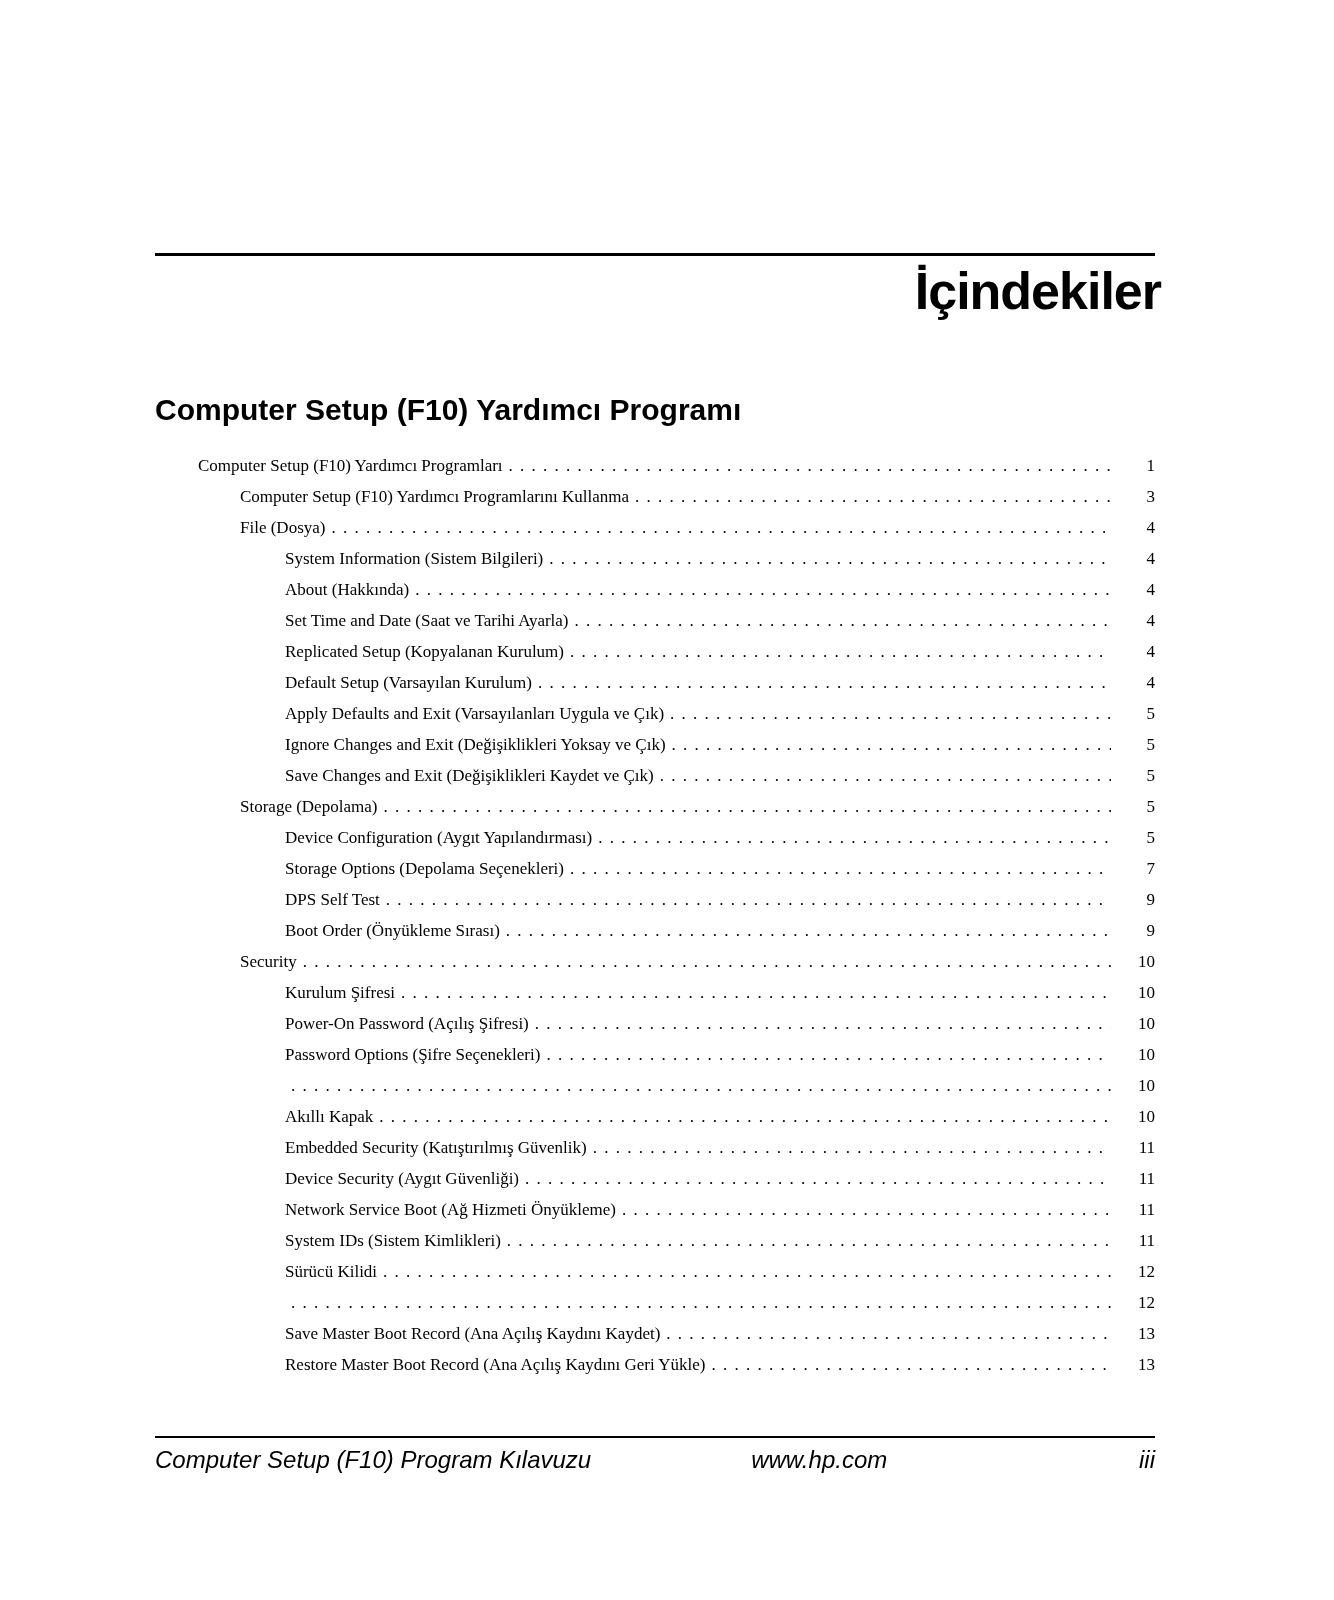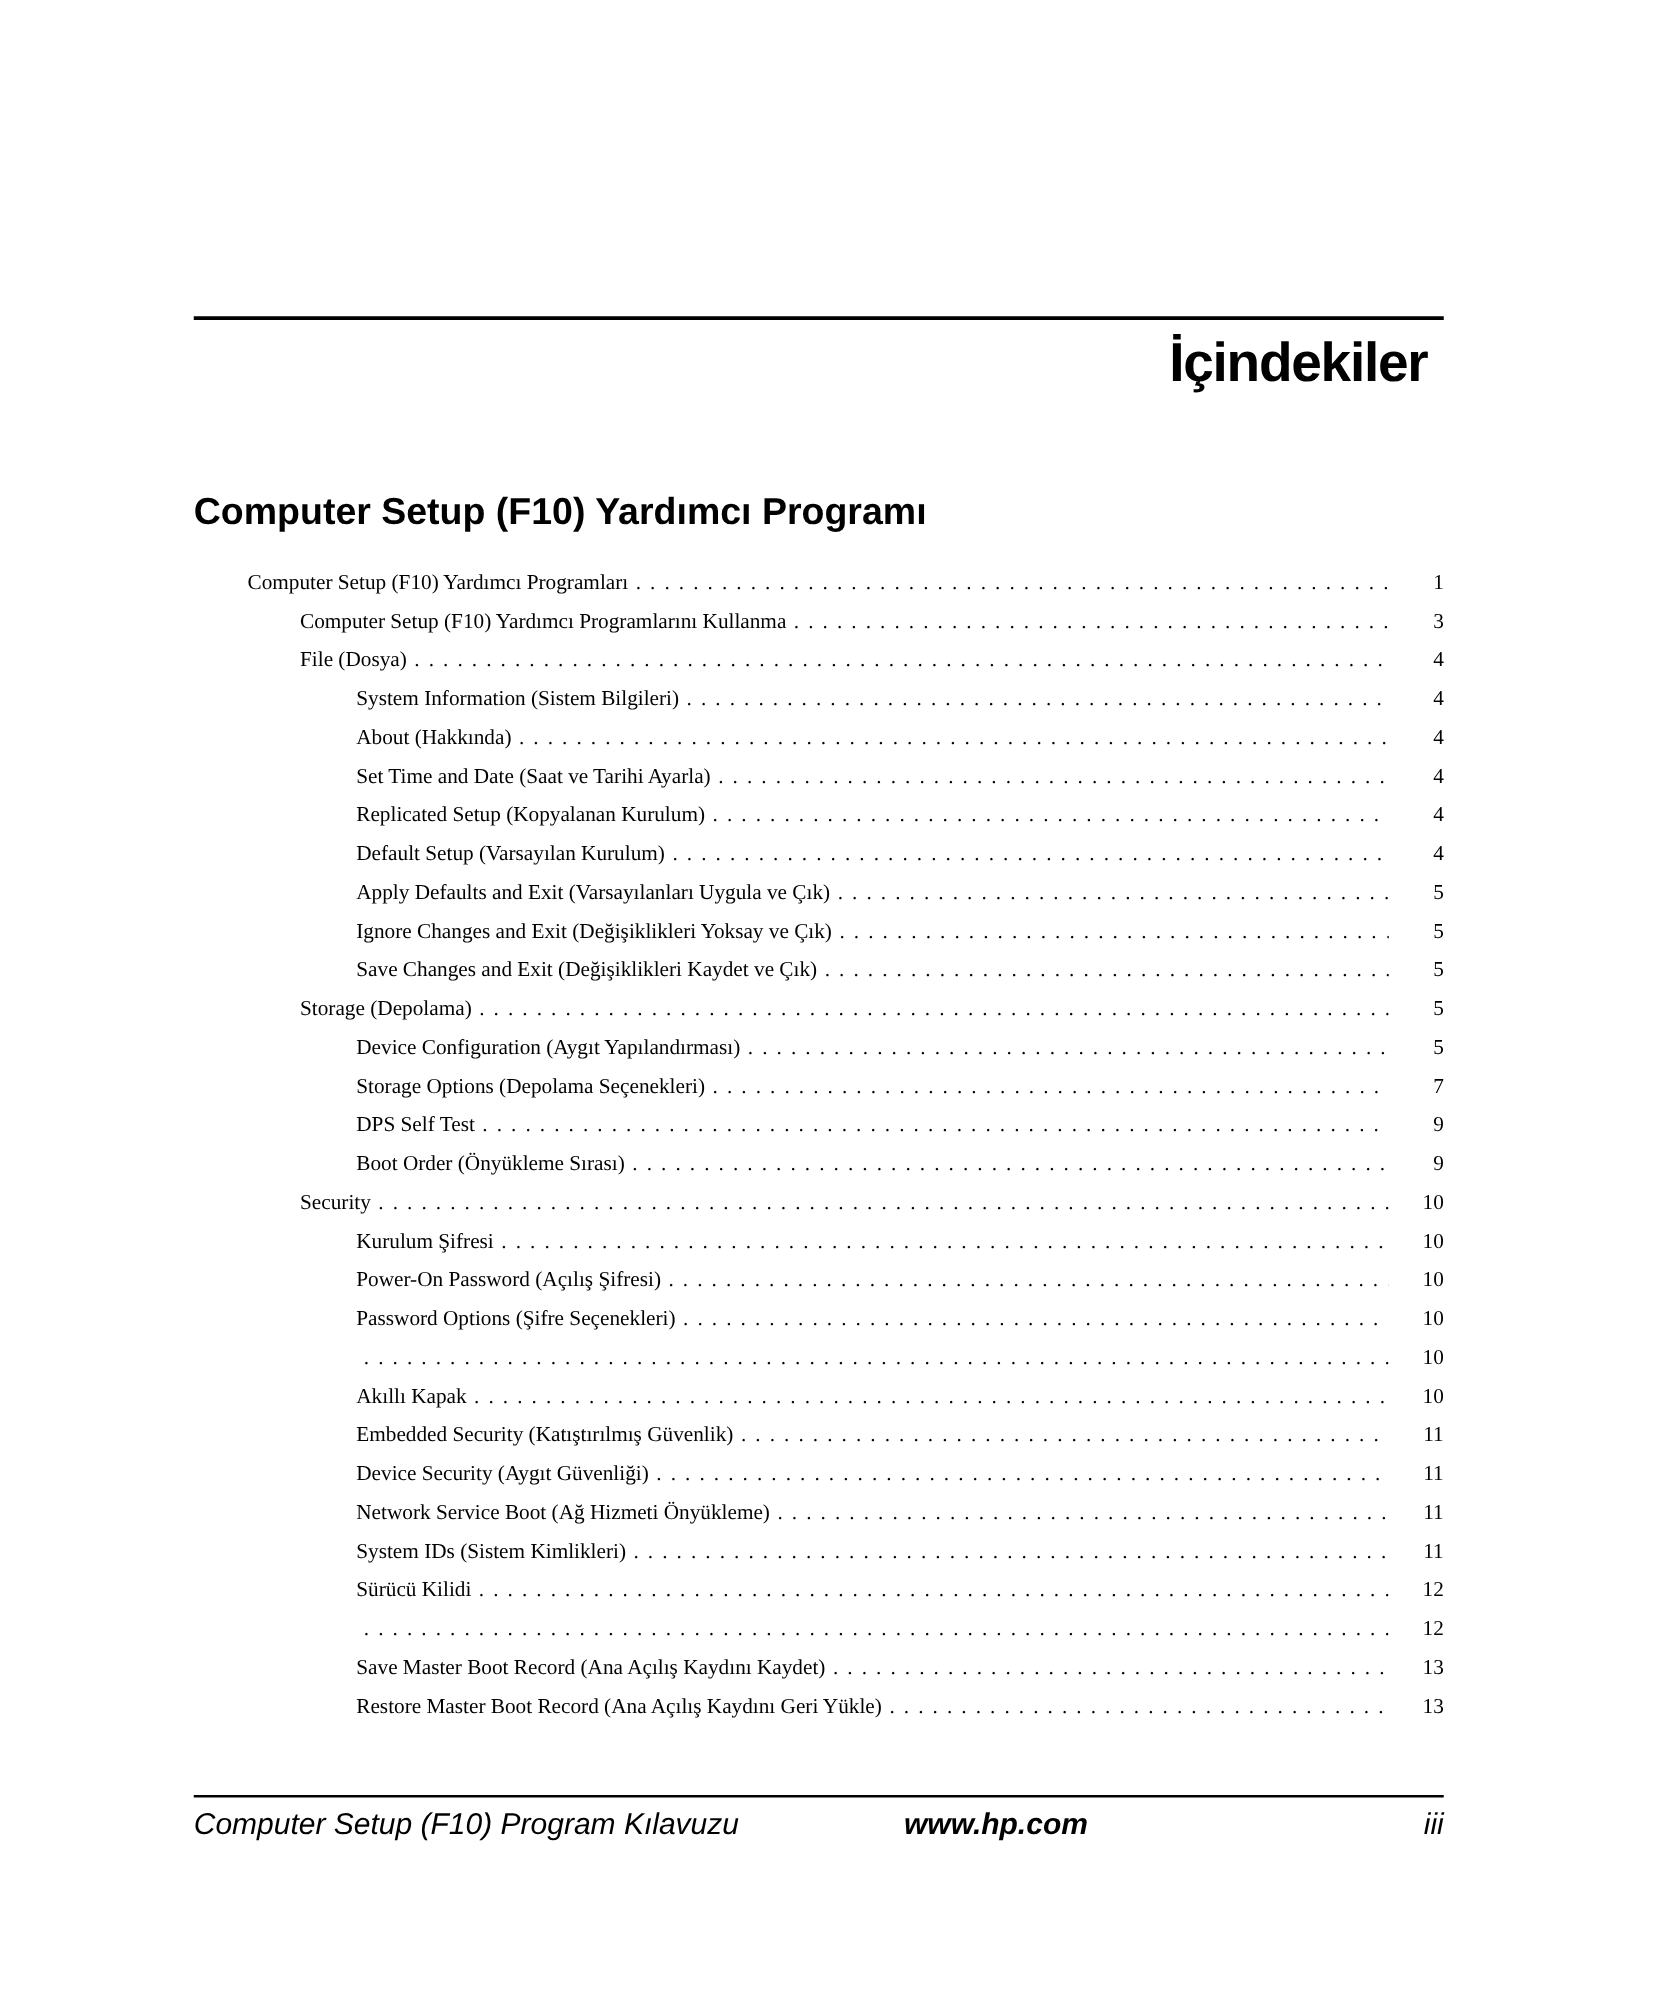--- a/index.html
+++ b/index.html
@@ -20,24 +20,24 @@
     position: absolute;
     top: 253px;
     left: 155px;
     right: 179px;
     height: 3px;
     background: #000000;
   }
   .doc-title {
     position: absolute;
     top: 258px;
-    right: 192px;
+    right: 173px;
     font-family: "Liberation Sans", sans-serif;
     font-weight: bold;
-    font-size: 44px;
+    font-size: 52px;
     line-height: 66px;
     letter-spacing: -1px;
     text-align: right;
   }
   .section-heading {
     position: absolute;
     top: 392px;
     left: 155px;
     font-family: "Liberation Sans", sans-serif;
     font-weight: bold;
@@ -87,21 +87,21 @@
   }
   .footer-row {
     display: flex;
     align-items: baseline;
     margin-top: 8px;
     font-family: "Liberation Sans", sans-serif;
     font-style: italic;
     font-size: 24px;
     gap: 40px;
   }
-  .footer-url { margin-left: 92px; font-weight: bold; }
+  .footer-url { margin-left: 120px; }
   .footer-page-number { margin-left: auto; }
 </style>
 </head>
 <body>
 
 <div class="page">
 
   <div class="header-rule"></div>
 
   <h1 class="doc-title">İçindekiler</h1>

